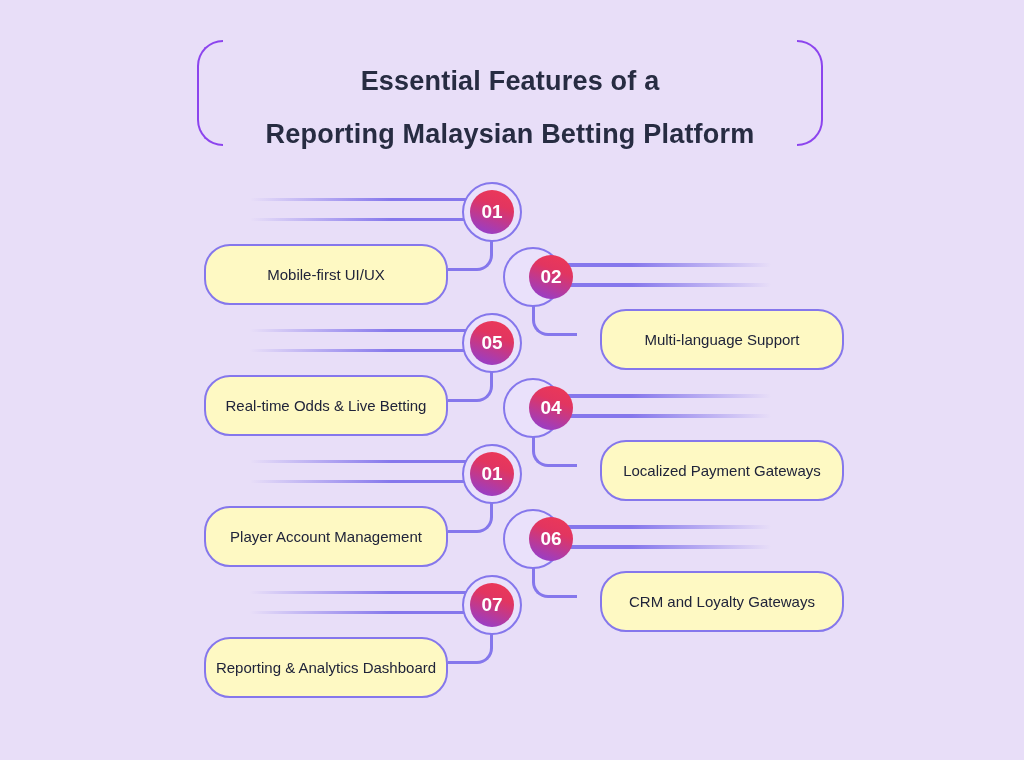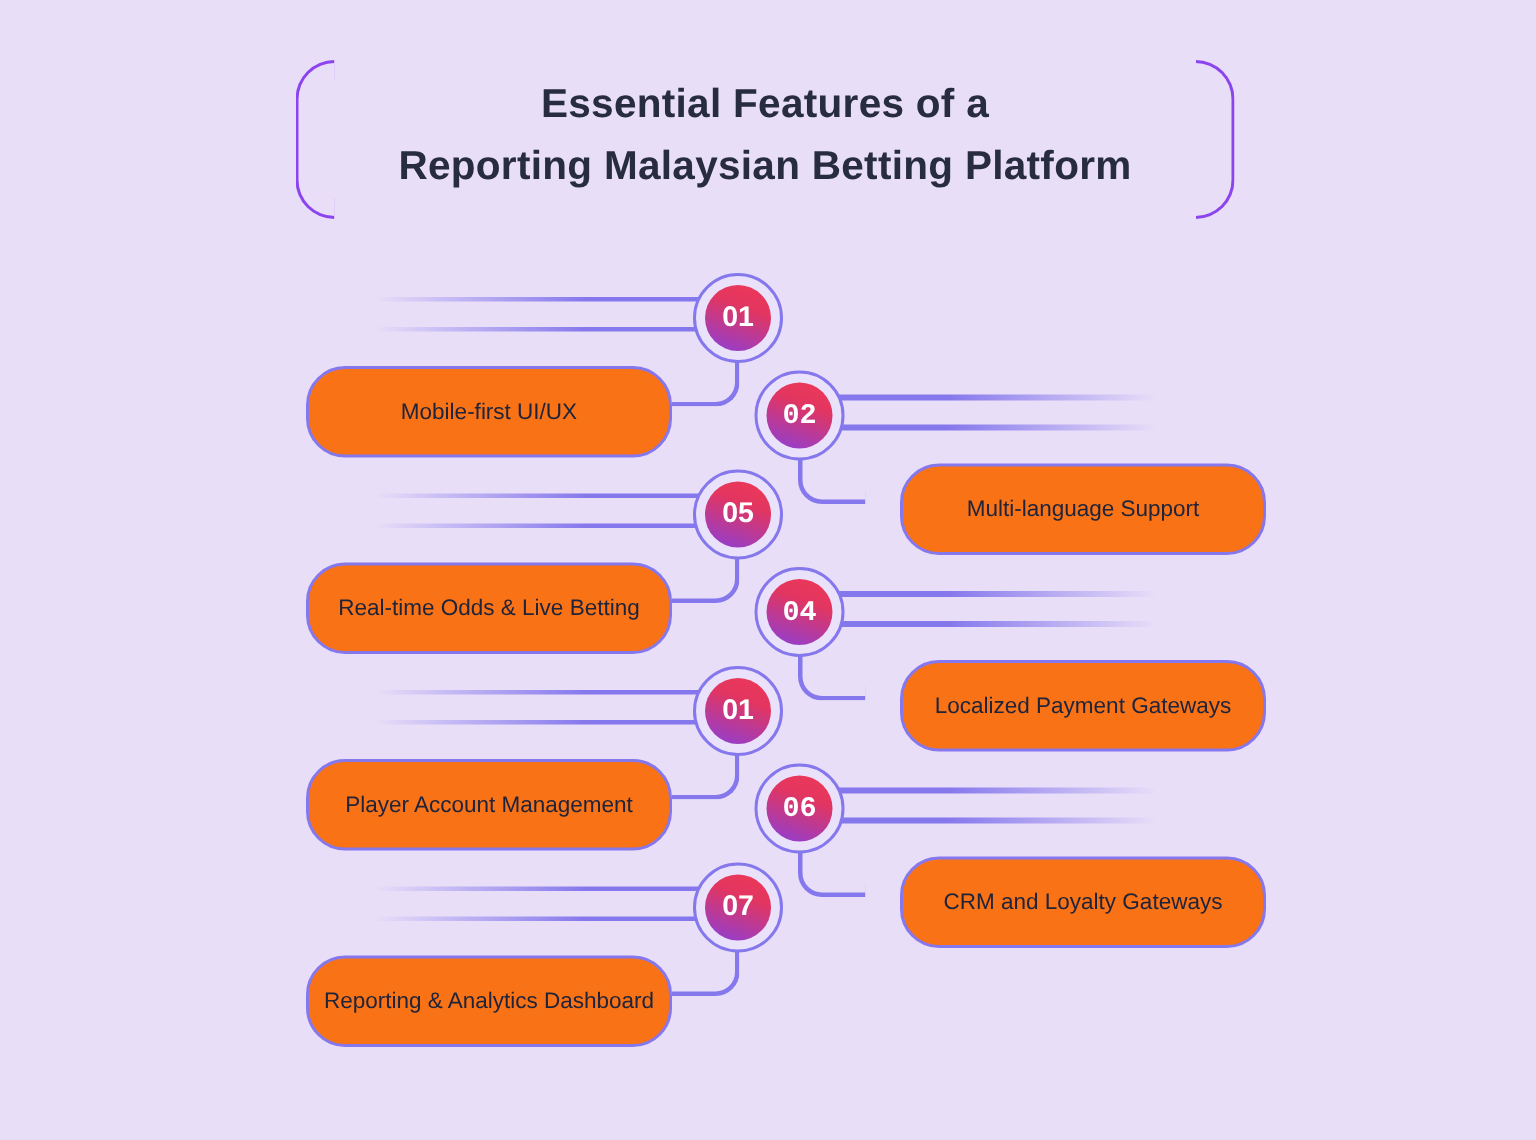--- a/index.html
+++ b/index.html
@@ -24,21 +24,21 @@
     border:2.5px solid #8c44ee; box-sizing:border-box;
   }
   .bracket.left  { left:0;  border-right:none; border-radius:26px 0 0 26px; }
   .bracket.right { right:0; border-left:none;  border-radius:0 26px 26px 0; }
   .title {
     position:absolute; left:0; top:9px; width:100%;
     margin:0; text-align:center;
     font-size:27px; font-weight:700; line-height:41px;
     color:#272c42; letter-spacing:0.2px;
   }
-  .title span { display:block; }
+  .title span { display:block;margin-top:12px; }
 
   
   .item { position:absolute; left:0; top:0; width:0; height:0; }
 
   .line {
     position:absolute; height:3.5px; border-radius:2px;
   }
   .odd  .line { left:250px; width:218px;
     background:linear-gradient(to left, #8577ec 35%, rgba(133,119,236,0)); }
   .even .line { left:556px; width:215px;
@@ -71,26 +71,26 @@
   .even .ring { left:503px; }
 
   .badge {
     position:absolute; top:calc(var(--cy) - 22px);
     width:44px; height:44px; border-radius:50%;
     background:linear-gradient(200deg, #ee3956 0%, #e23560 35%, #8b3fd9 100%);
     color:#ffffff; font-size:19px; font-weight:700;
     display:flex; align-items:center; justify-content:center;
   }
   .odd  .badge { left:470px; }
-  .even .badge { left:511px;font-family:Liberation Mono, monospace; }
+  .even .badge { left:529px; }
 
   .pill {
     position:absolute; top:calc(var(--cy) + 32px);
     width:244px; height:61px; box-sizing:border-box;
-    background:#f97316; border:2px solid #8577ec; border-radius:26px;
+    background:#fef9c3; border:2px solid #8577ec; border-radius:26px;
     display:flex; align-items:center; justify-content:center;
     font-size:15px; font-weight:500; color:#20243a;
     white-space:nowrap;
   }
   .odd  .pill { left:204px; }
   .even .pill { left:600px; }
 </style>
 </head>
 <body>
 

